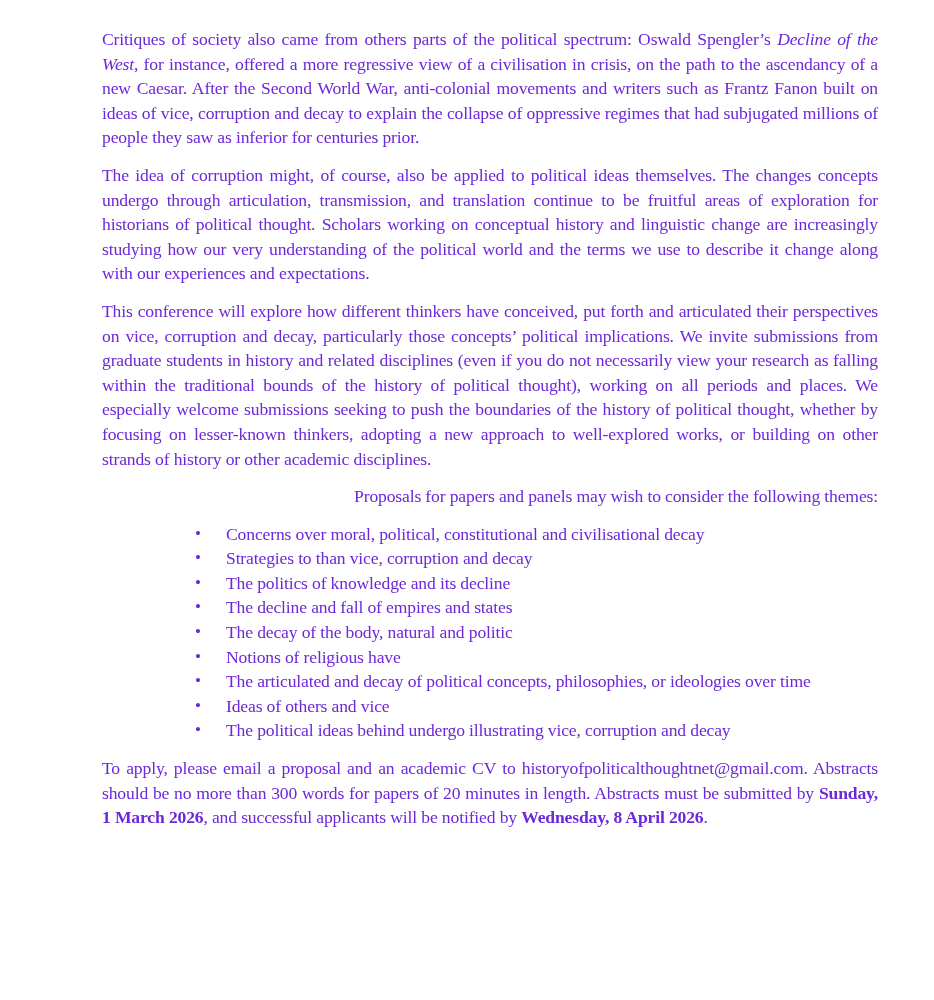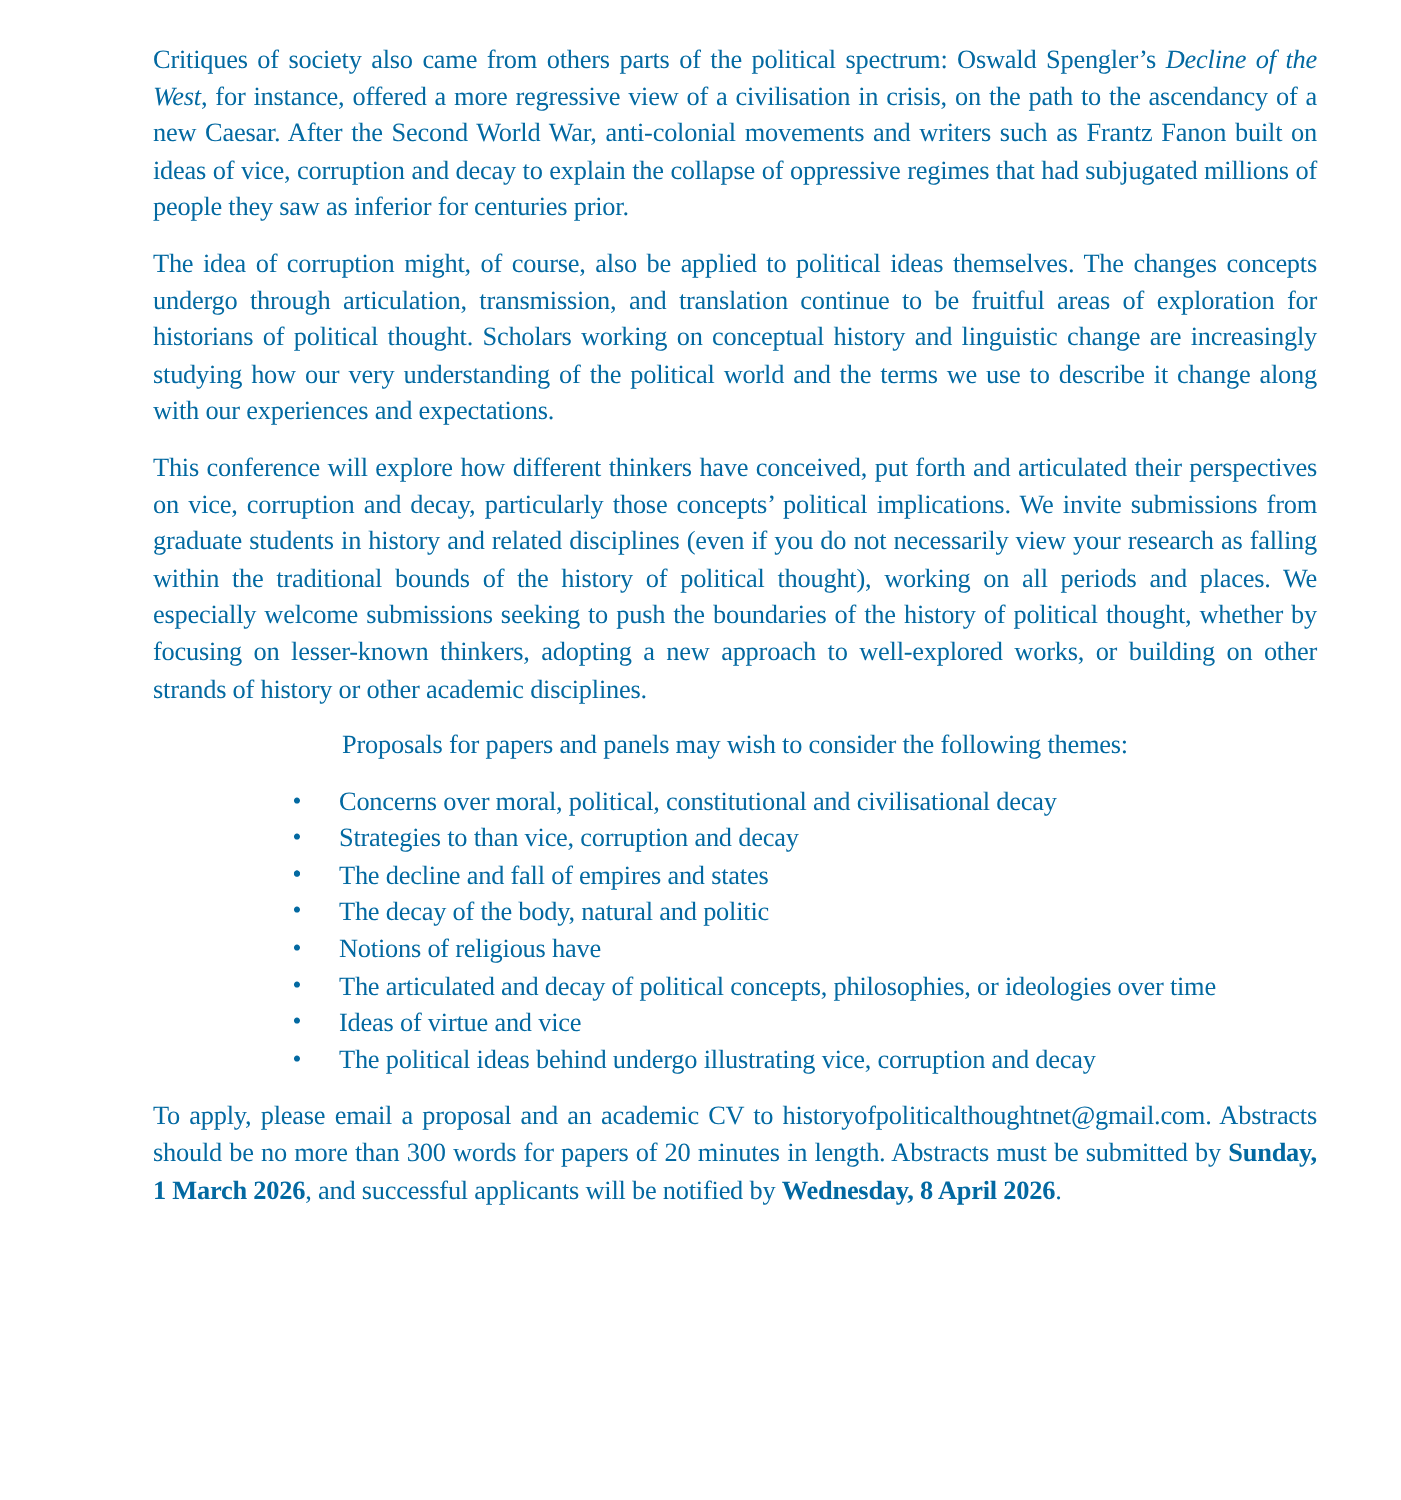--- a/index.html
+++ b/index.html
@@ -14,29 +14,29 @@
       position: relative;
     }
     .page {
       position: absolute;
       left: 102px;
       top: 27px;
       width: 776px;
       font-family: "Liberation Serif", "DejaVu Serif", serif;
       font-size: 17.6px;
       line-height: 24.6px;
-      color: #0369a1;
+      color: #6d28d9;
       letter-spacing: -0.15px;
     }
     .para {
       margin: 0 0 13px 0;
       text-align: justify;
     }
     .para.left {
-      text-align: center;
+      text-align: right;
     }
     .themes {
       list-style: none;
       margin: 0 0 13px 0;
       padding: 0;
     }
     .themes li {
       position: relative;
       padding-left: 124px;
       line-height: 24.6px;
@@ -59,25 +59,25 @@
 
   <p class="para">The idea of corruption might, of course, also be applied to political ideas themselves. The changes concepts undergo through articulation, transmission, and translation continue to be fruitful areas of exploration for historians of political thought. Scholars working on conceptual history and linguistic change are increasingly studying how our very understanding of the political world and the terms we use to describe it change along with our experiences and expectations.</p>
 
   <p class="para">This conference will explore how different thinkers have conceived, put forth and articulated their perspectives on vice, corruption and decay, particularly those concepts’ political implications. We invite submissions from graduate students in history and related disciplines (even if you do not necessarily view your research as falling within the traditional bounds of the history of political thought), working on all periods and places. We especially welcome submissions seeking to push the boundaries of the history of political thought, whether by focusing on lesser-known thinkers, adopting a new approach to well-explored works, or building on other strands of history or other academic disciplines.</p>
 
   <p class="para left">Proposals for papers and panels may wish to consider the following themes:</p>
 
   <ul class="themes">
     <li><span class="bullet">•</span><span>Concerns over moral, political, constitutional and civilisational decay</span></li>
     <li><span class="bullet">•</span><span>Strategies to than vice, corruption and decay</span></li>
-    <li><span class="bullet">•</span></li>
+    <li><span class="bullet">•</span><span>The politics of knowledge and its decline</span></li>
     <li><span class="bullet">•</span><span>The decline and fall of empires and states</span></li>
     <li><span class="bullet">•</span><span>The decay of the body, natural and politic</span></li>
     <li><span class="bullet">•</span><span>Notions of religious have</span></li>
     <li><span class="bullet">•</span><span>The articulated and decay of political concepts, philosophies, or ideologies over time</span></li>
-    <li><span class="bullet">•</span><span>Ideas of virtue and vice</span></li>
+    <li><span class="bullet">•</span><span>Ideas of others and vice</span></li>
     <li><span class="bullet">•</span><span>The political ideas behind undergo illustrating vice, corruption and decay</span></li>
   </ul>
 
   <p class="para"><span>To apply, please email a proposal and an academic CV to </span><span>historyofpoliticalthoughtnet@gmail.com</span><span>. Abstracts should be no more than 300 words for papers of 20 minutes in length. Abstracts must be submitted by </span><strong>Sunday, 1 March 2026</strong><span>, and successful applicants will be notified by </span><strong>Wednesday, 8 April 2026</strong><span>.</span></p>
 
 
 </div>
 
 </body></html>

